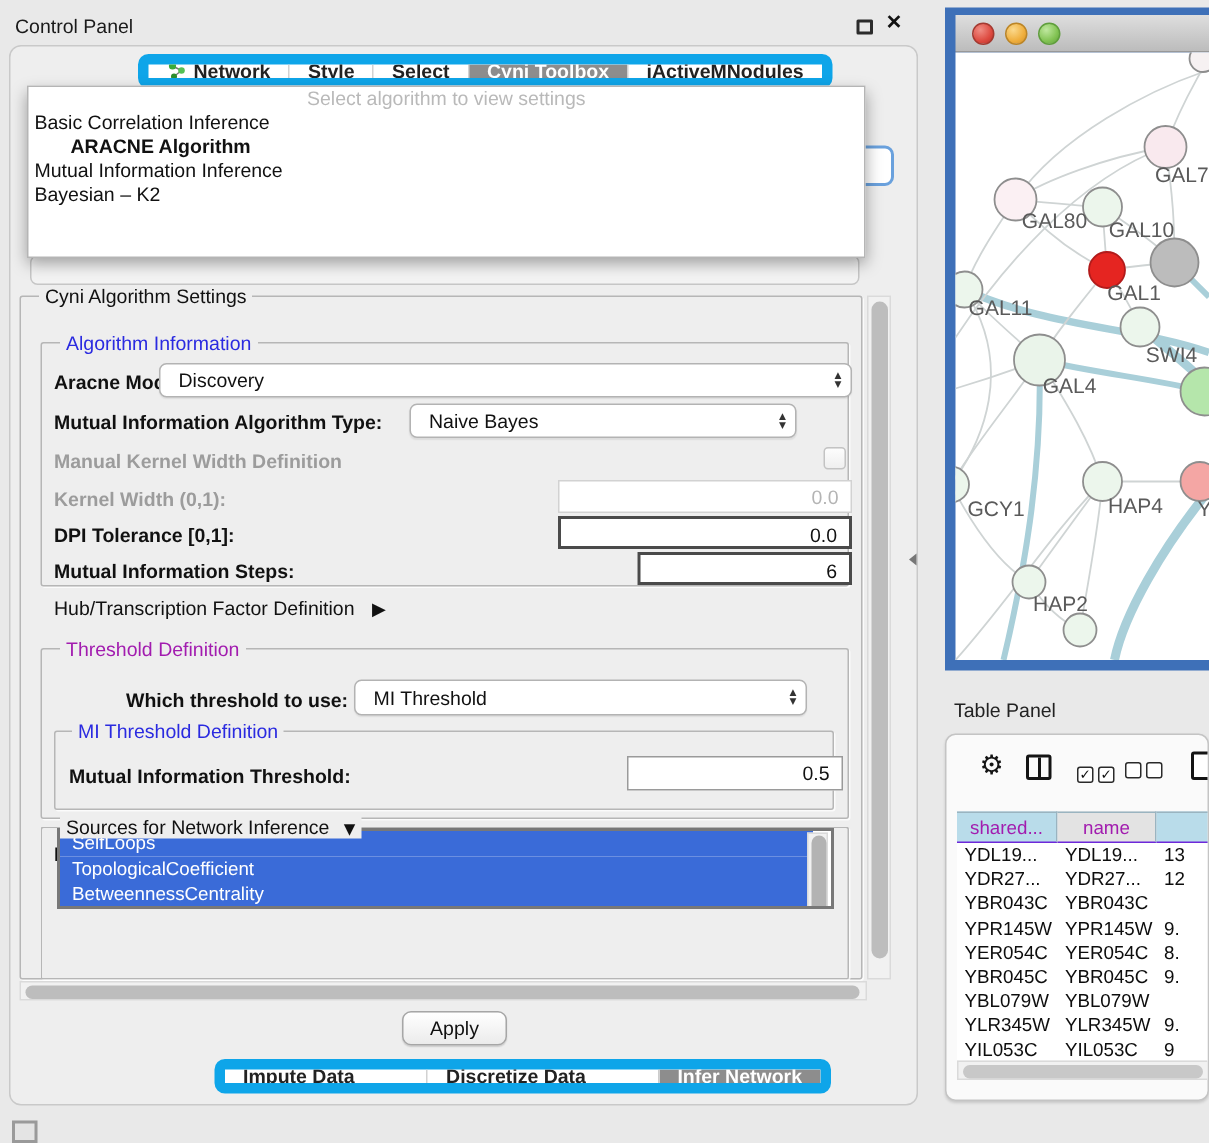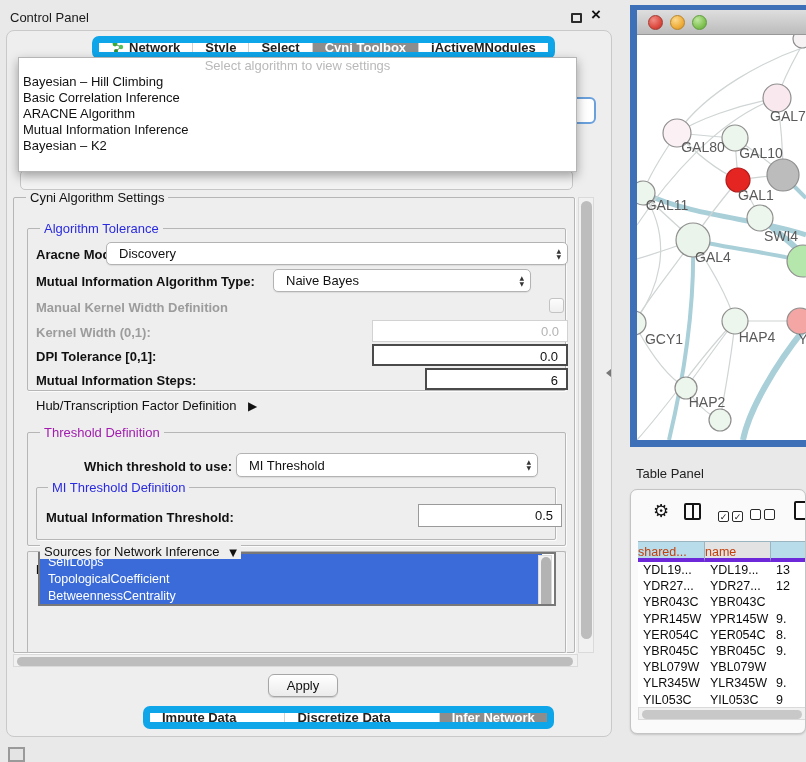--- a/index.html
+++ b/index.html
@@ -19,21 +19,21 @@
   .seg .tab { display:flex; align-items:center; gap:5px; padding:0 12px; font-size:13px; font-weight:bold; color:#222; border-left:1px solid #d2d2d2; white-space:nowrap; }
   .seg .tab:first-child { border-left:none; }
   .seg .tab.sel { background:#8d8d8d; color:#fff; }
   .topseg { left:92px; top:36px; }
   .botseg { left:143px; top:706px;gap:36px; }
 
   
   .popup { left:18px; top:57px; width:559px; height:115px; background:#fff; border:1px solid #b5b5b5; box-shadow:0 4px 10px rgba(0,0,0,.35); z-index:30; }
   .popup .ph { height:16px; text-align:center; color:#b9b9b9; font-size:13px; line-height:15px; }
   .algo-option { height:16px; line-height:16px; padding-left:4px; font-size:13px; color:#111; }
-  .algo-option.sel { font-weight:normal; }
+  .algo-option.sel { font-weight:bold;margin-left:24px; }
   .combo-frag { left:566px; top:97px; width:30px; height:27px; background:#fff; border:2px solid #6aa1dd; border-radius:6px; z-index:20; }
   .ghost-combo { left:20px; top:170px; width:553px; height:20px; border:1px solid #c6c6c6; border-radius:5px; background:#f3f3f3; z-index:5; }
 
   
   .gbox { border:1px solid #b6b6b6; border-radius:2px; box-shadow:1px 1px 0 rgba(255,255,255,.75); }
   .glab { background:#eeeeee; padding:0 4px; font-size:13px; color:#111; white-space:nowrap; z-index:2; }
   .glab.blue { color:#2a2ae0; }
   .glab.green { color:#a21caf; }
 
   .lbl { font-size:13px; font-weight:bold; color:#111; white-space:nowrap; }
@@ -72,21 +72,21 @@
 
   .tp-label { left:636px; top:466px; font-size:13px; color:#222; }
   .tablewin { left:630px; top:489px; width:176px; height:245px; background:#fafafa; border:1px solid #c4c4c4; border-radius:7px; overflow:hidden; box-shadow:0 1px 2px rgba(0,0,0,.15); }
   .ticon { font-family:"DejaVu Sans", sans-serif; color:#141414; }
   .icon-cols { width:17px; height:17px; border:2px solid #141414; border-radius:2px; }
   .icon-cols:before { content:""; display:block; width:2px; height:100%; background:#141414; margin:0 auto; }
   .cb { width:11px; height:11px; border:1.5px solid #2a2a2a; border-radius:2px; display:inline-block; font-size:9px; line-height:10px; text-align:center; font-family:"DejaVu Sans", sans-serif; color:#111; background:#fff; }
   .icon-doc { width:14px; height:19px; border:2px solid #141414; border-radius:2px; background:#fff; }
 
   .tbl-header { left:7px; top:51px; width:169px; height:21px; display:flex; }
-  .th-cell { height:21px; border-right:1px solid #9ab4c0; border-top:1px solid #9ab4c0; border-bottom:4px solid #6d28d9; font-size:12.5px; color:#c2410c; line-height:20px; overflow:hidden; white-space:nowrap; }
+  .th-cell { height:21px; border-right:1px solid #9ab4c0; border-top:1px solid #9ab4c0; border-bottom:1px solid #6d28d9; font-size:12.5px; color:#a21caf; text-align:center; line-height:20px; overflow:hidden; white-space:nowrap; }
   .tbl-rows { left:7px; top:72px; width:169px; height:146px; overflow:hidden; background:#fff; }
   .tbl-row { display:flex; height:16.2px; }
   .td-cell { font-size:12.5px; color:#0d0d0d; line-height:16px; padding-left:5px; overflow:hidden; white-space:nowrap; }
 
   .divider-arrow { left:606px; top:369px; width:0; height:0; border-top:4px solid transparent; border-bottom:4px solid transparent; border-right:5px solid #777; }
 </style>
 </head>
 <body>
 
 <div class="screen">
@@ -120,39 +120,38 @@
         <span>jActiveMNodules</span>
       </div>
     </div>
 
   <div class="abs combo-frag"></div>
   <div class="abs ghost-combo"></div>
 
   <div class="abs popup">
     <div class="ph">Select algorithm to view settings</div>
     <div id="algo-options">
-        <div class="algo-option">Bayesian – Hill Climbing</div>
         <div class="algo-option">Basic Correlation Inference</div>
         <div class="algo-option sel">ARACNE Algorithm</div>
         <div class="algo-option">Mutual Information Inference</div>
         <div class="algo-option">Bayesian – K2</div>
       </div>
   </div>
 
   <div class="abs gbox" style="left:13px;top:197px;width:562px;height:456px;"></div>
   <div class="abs glab" style="left:26px;top:190px;">Cyni Algorithm Settings</div>
   <div class="abs sb-track" style="left:578px;top:197px;width:16px;height:456px;">
     <div class="sb-thumb" style="position:absolute;left:2px;top:3px;width:11px;height:438px;"></div>
   </div>
   <div class="abs sb-track" style="left:13px;top:654px;width:565px;height:13px;">
     <div class="sb-thumb" style="position:absolute;left:3px;top:2px;width:556px;height:9px;"></div>
   </div>
 
   <div class="abs gbox" style="left:27px;top:228px;width:539px;height:163px;"></div>
-  <div class="abs glab blue" style="left:40px;top:221px;">Algorithm Tolerance</div>
+  <div class="abs glab blue" style="left:40px;top:221px;">Algorithm Information</div>
 
   <div class="abs lbl" style="left:36px;top:247px;">Aracne Mode:</div>
   <div class="abs combo" style="left:106px;top:242px;width:462px;height:23px;">
     <span>Discovery</span>
     <span class="stepper">
         <span>▲</span>
         <span>▼</span>
       </span>
   </div>
 

